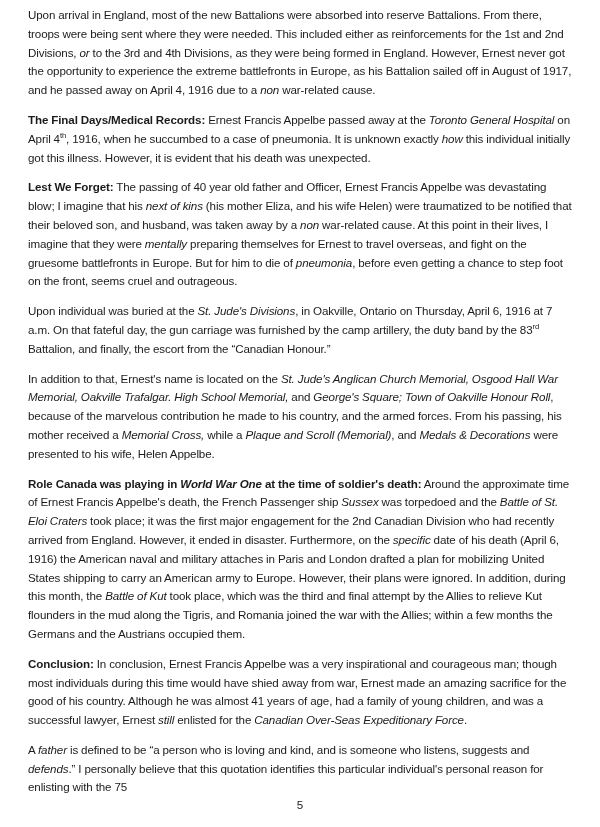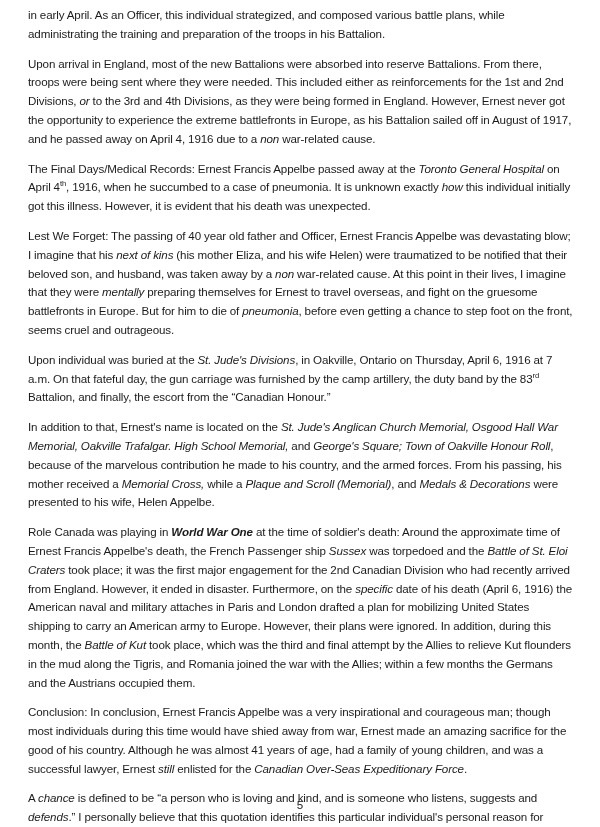--- a/index.html
+++ b/index.html
@@ -37,21 +37,21 @@
     line-height: 18.8px;
     text-align: left;
     color: #1b1b1b;
     letter-spacing: -0.01em;
     word-spacing: -0.1px;
   }
   p.para:last-child {
     margin-bottom: 0;
   }
   .lead {
-    font-weight: normal;
+    font-weight: bold;
   }
   .it {
   }
   .bi {
     font-weight: bold;
     font-style: italic;
   }
   sup {
     font-size: 0.66em;
     vertical-align: super;
@@ -66,24 +66,23 @@
     font-size: 11.6px;
     line-height: 14px;
     color: #1b1b1b;
   }
 </style>
 </head>
 <body>
 
 <div id="page">
   <div class="body-text">
-      <p class="para"><span>in early April. As an Officer, this individual strategized, and composed various battle plans, while administrating the training and preparation of the troops in his Battalion.</span></p>
       <p class="para"><span>Upon arrival in England, most of the new Battalions were absorbed into reserve Battalions. From there, troops were being sent where they were needed. This included either as reinforcements for the 1st and 2nd Divisions, </span><em class="it">or</em><span> to the 3rd and 4th Divisions, as they were being formed in England. However, Ernest never got the opportunity to experience the extreme battlefronts in Europe, as his Battalion sailed off in August of 1917, and he passed away on April 4, 1916 due to a </span><em class="it">non</em><span> war-related cause.</span></p>
       <p class="para"><span class="lead">The Final Days/Medical Records:</span><span>  Ernest Francis Appelbe passed away at the </span><em class="it">Toronto General Hospital</em><span> on April 4</span><sup>th</sup><span>, 1916, when he succumbed to a case of pneumonia. It is unknown exactly </span><em class="it">how</em><span> this individual initially got this illness. However, it is evident that his death was unexpected.</span></p>
       <p class="para"><span class="lead">Lest We Forget:</span><span> The passing of 40 year old father and Officer, Ernest Francis Appelbe was  devastating blow; I imagine that his </span><em class="it">next of kins</em><span> (his mother Eliza, and his wife Helen) were traumatized to be notified that their beloved son, and husband, was taken away by a </span><em class="it">non</em><span> war-related cause. At this point in their lives, I imagine that they were </span><em class="it">mentally</em><span> preparing themselves for Ernest to travel overseas, and fight on the gruesome battlefronts in Europe. But for him to die of </span><em class="it">pneumonia</em><span>, before even getting a chance to step foot on the front, seems cruel and outrageous.</span></p>
       <p class="para"><span>Upon individual was buried at the </span><em class="it">St. Jude's Divisions</em><span>, in Oakville, Ontario on Thursday, April 6, 1916 at 7 a.m. On that fateful day, the gun carriage was furnished by the camp artillery, the duty band by the 83</span><sup>rd</sup><span> Battalion, and finally, the escort from the “Canadian Honour.”</span></p>
       <p class="para"><span>In addition to that, Ernest's name is located on the </span><em class="it">St. Jude's Anglican Church Memorial, Osgood Hall War Memorial, Oakville Trafalgar. High School Memorial,</em><span> and </span><em class="it">George's Square; Town of Oakville Honour Roll</em><span>, because of the marvelous contribution he made to his country, and the armed forces. From his passing, his mother received a </span><em class="it">Memorial Cross,</em><span> while a </span><em class="it">Plaque and Scroll (Memorial)</em><span>, and </span><em class="it">Medals &amp; Decorations</em><span> were presented to his wife, Helen Appelbe.</span></p>
       <p class="para"><span class="lead">Role Canada was playing in </span><span class="bi">World War One</span><span class="lead"> at the time of soldier's death:</span><span> Around the approximate time of Ernest Francis Appelbe's death, the French Passenger ship </span><em class="it">Sussex</em><span> was torpedoed and the </span><em class="it">Battle of St. Eloi Craters</em><span> took place; it was the first major engagement for the 2nd Canadian Division who had recently arrived from England. However, it ended in disaster. Furthermore, on the </span><em class="it">specific</em><span> date of his death (April 6, 1916) the American naval and military attaches in Paris and London drafted a plan for mobilizing United States shipping to carry an American army to Europe. However, their plans were ignored. In addition, during this month, the </span><em class="it">Battle of Kut</em><span> took place, which was the third and final attempt by the Allies to relieve Kut flounders in the mud along the Tigris, and Romania joined the war with the Allies; within a few months the Germans and the Austrians occupied them.</span></p>
       <p class="para"><span class="lead">Conclusion:</span><span> In conclusion, Ernest Francis Appelbe was a very inspirational and courageous man; though most individuals during this time would have shied away from war, Ernest made an amazing sacrifice for the good of his country. Although he was almost 41 years of age, had a family of young children, and was a successful lawyer, Ernest </span><em class="it">still</em><span> enlisted for the </span><em class="it">Canadian Over-Seas Expeditionary Force</em><span>.</span></p>
-      <p class="para"><span>A </span><em class="it">chance</em><span> is defined to be “a person who is loving and kind, and is someone who listens, suggests and </span><em class="it">defends</em><span>.” I personally believe that this quotation identifies this particular individual's personal reason for enlisting with the 75</span></p>
+      <p class="para"><span>A </span><em class="it">father</em><span> is defined to be “a person who is loving and kind, and is someone who listens, suggests and </span><em class="it">defends</em><span>.” I personally believe that this quotation identifies this particular individual's personal reason for enlisting with the 75</span></p>
     </div>
   <div class="page-number">5</div>
 </div>
 
 </body></html>

